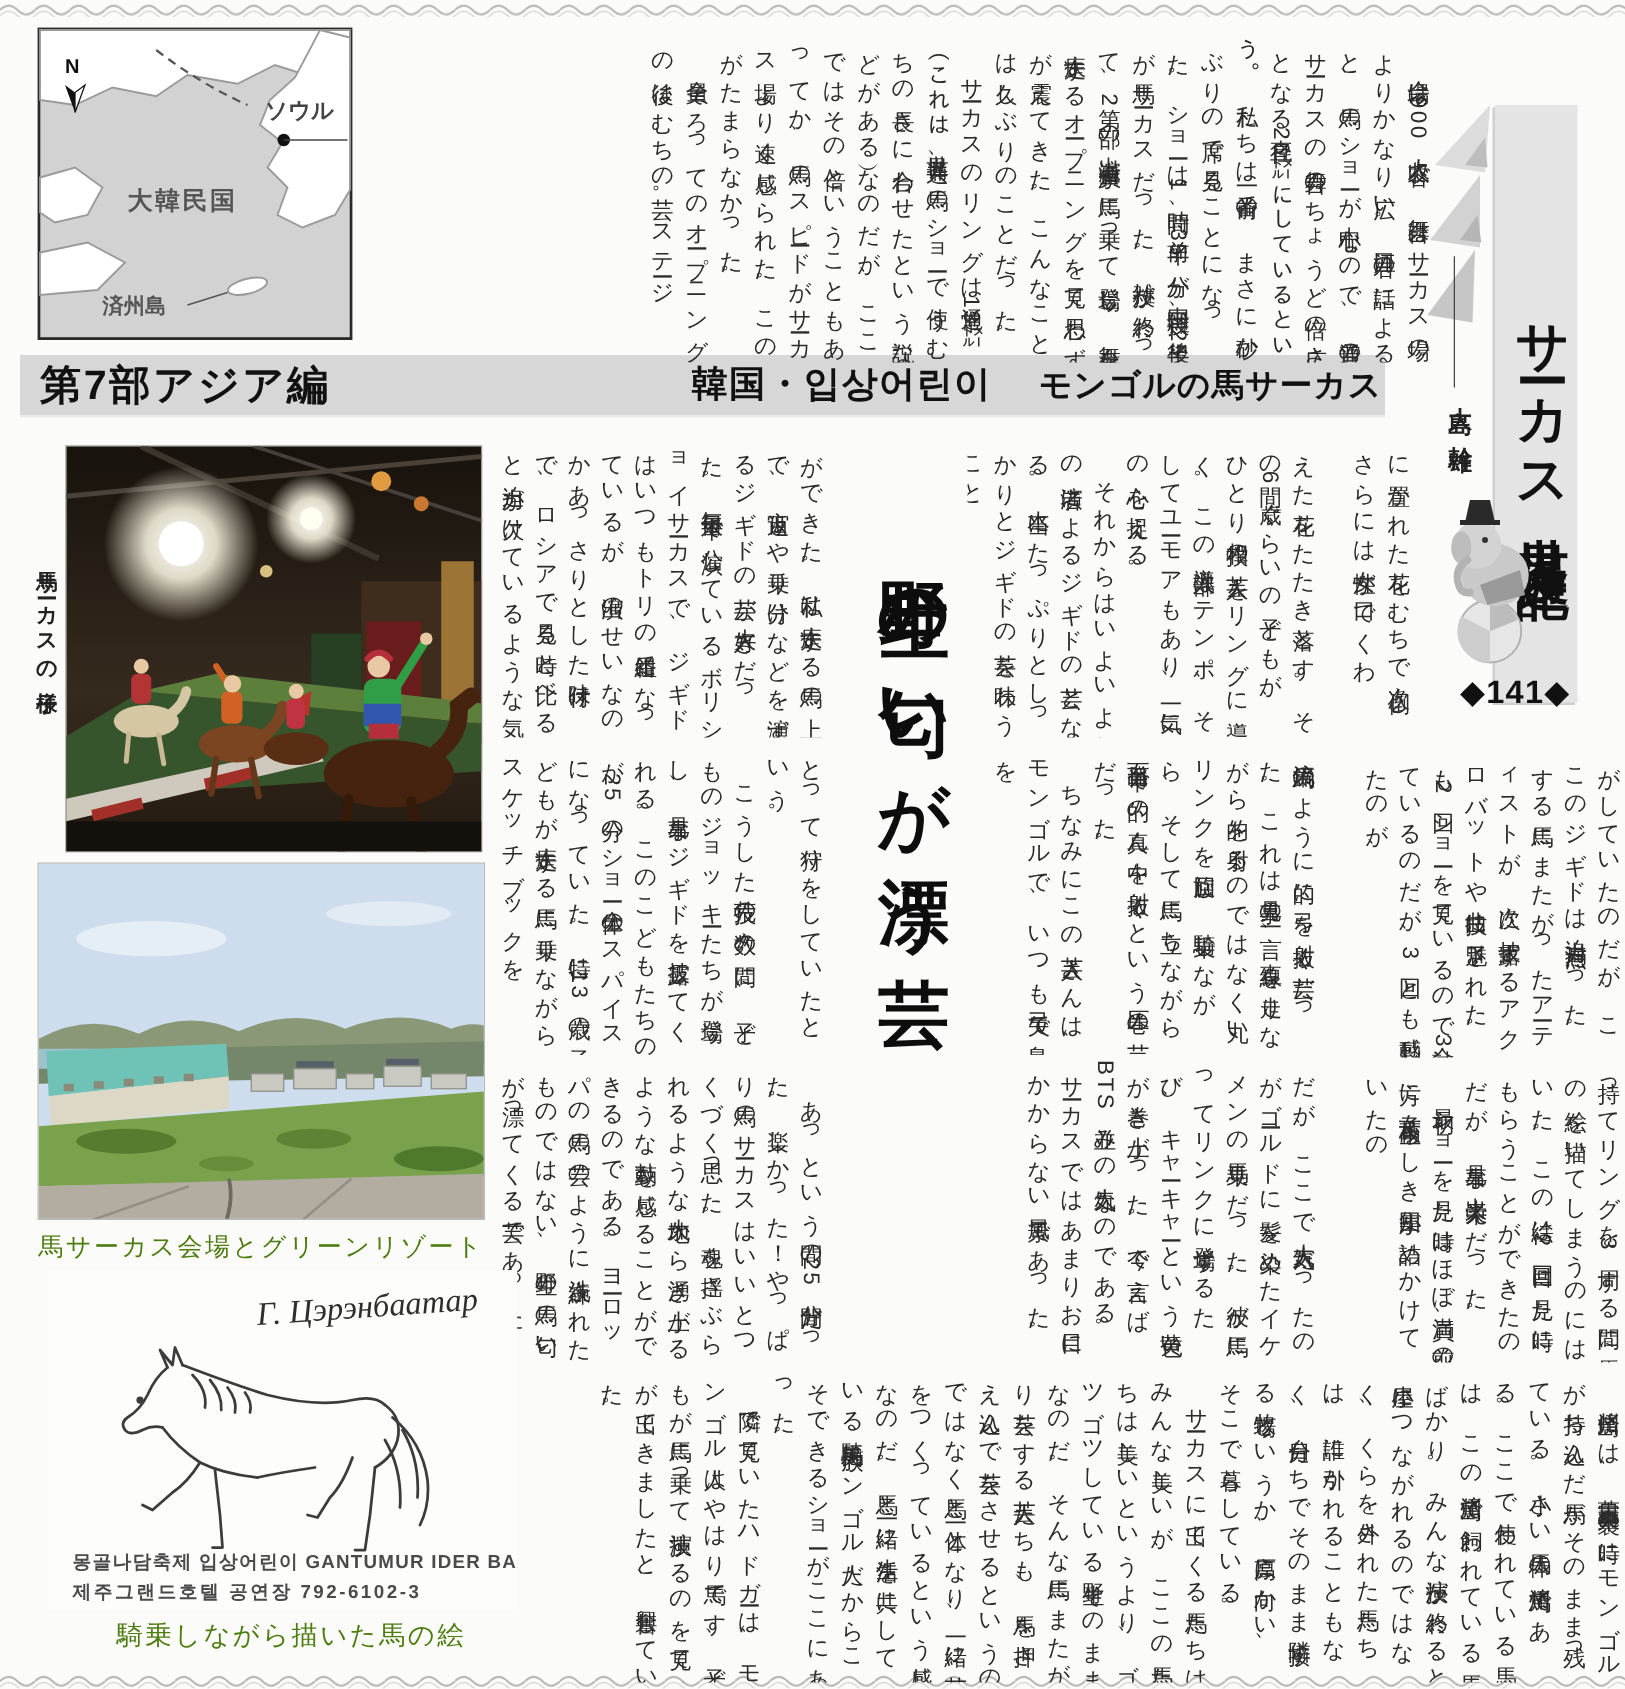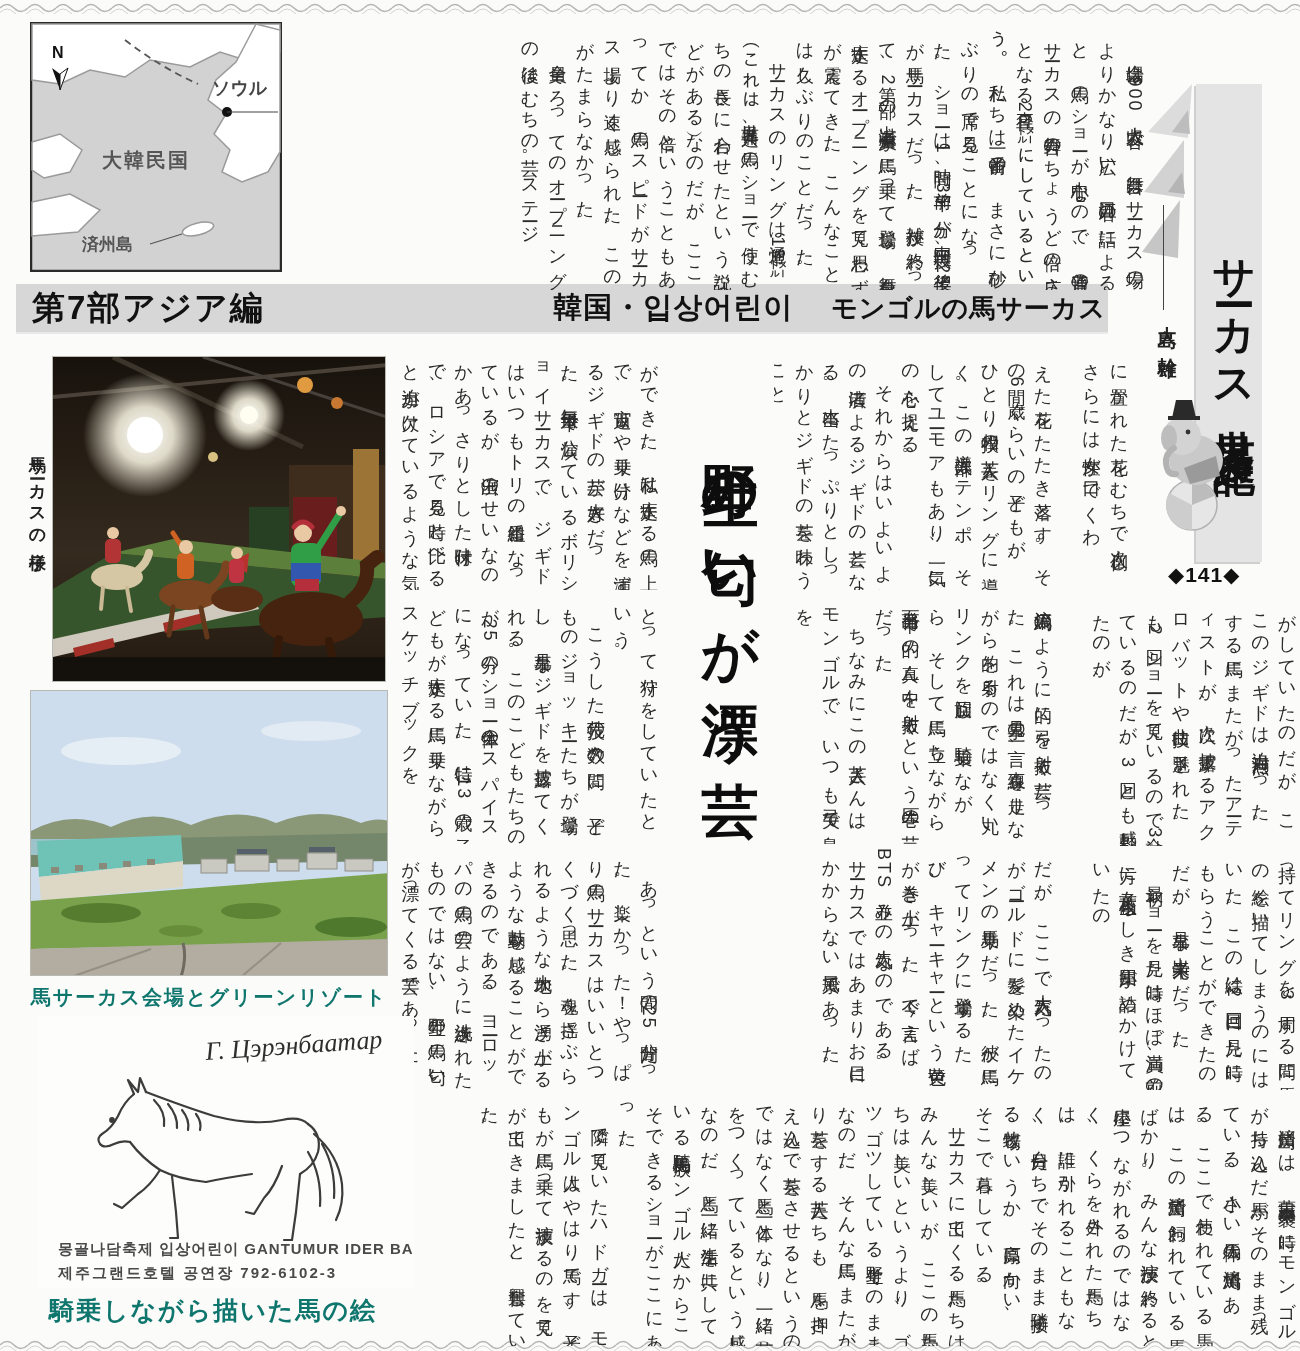--- a/index.html
+++ b/index.html
@@ -28,39 +28,39 @@
   .band5 { left:428px; top:1094px;width:872px; height:252px; }
 
   
   .title-strip { left:1196px; top:84px; width:66px; height:478px; background:#e4e4e4;
                  writing-mode:vertical-rl; font-size:42px; font-weight:800; color:#111;
                  letter-spacing:6px; text-align:center; padding-top:10px;
                  box-shadow:-2px 2px 0 #cfcfcf; }
   .author { left:1150px; top:310px; width:30px; height:170px; writing-mode:vertical-rl;
             font-size:19px; font-weight:700; letter-spacing:4px; color:#222; }
   .author-rule { left:1163px; top:205px; width:0; height:105px; border-left:1.5px solid #444; }
-  .episode { left:1168px; top:538px; width:110px; height:26px; font-size:21px;
-             font-weight:800; color:#111; letter-spacing:1px;margin-top:25px; }
+  .episode { left:1168px; top:538px; width:110px; height:26px; font-size:26px;
+             font-weight:800; color:#111; letter-spacing:1px; }
 
   
   .hbar { left:16px; top:284px; width:1092px; height:48px; background:#d7d7d7;
           display:flex; align-items:center; box-shadow:0 2px 0 #e9e9e9; }
   .hbar .part  { font-size:33px; font-weight:800; color:#111; padding-left:16px; letter-spacing:2px; }
   .hbar .loc   { font-size:29px; font-weight:800; color:#111; margin-left:auto; letter-spacing:1px; }
   .hbar .topic { font-size:26px; font-weight:800; color:#111; margin-left:38px; padding-right:2px; letter-spacing:1px; }
 
   
   .headline { left:660px; top:420px; width:108px; height:578px; writing-mode:vertical-rl;
               font-family:"Liberation Serif","DejaVu Serif",serif; font-size:57px;
               font-weight:900; color:#0d0d0d; letter-spacing:7px; text-align:left; }
 
   
   .fig { border:1px solid #b9b9b4; }
   .vcap { writing-mode:vertical-rl; font-size:17px; font-weight:700; color:#222; letter-spacing:3px; }
-  .hcap { font-size:20px; font-weight:700; color:#0f766e; text-align:center; letter-spacing:2px; }
+  .hcap { font-size:20px; font-weight:400; color:#4d7c0f; text-align:center; letter-spacing:2px; }
 
   .wave { left:0; width:1300px; height:14px; }
 </style>
 </head>
 <body>
 
 <div id="page">
 
   <svg class="abs wave" style="top:0">
     <defs>
@@ -289,15 +289,15 @@
       <path d="M244 150 Q236 172 226 182 L216 198 L208 196"></path>
       <path d="M168 166 Q186 162 214 158"></path>
       <path d="M122 154 Q112 170 100 178 L84 192 L76 188"></path>
       <path d="M134 160 L138 196 L140 222 L132 222"></path>
       <path d="M116 84 Q128 96 126 110 M130 88 Q140 100 139 112 M144 94 Q152 104 150 114 M158 98 Q164 106 162 114"></path>
       <circle cx="74" cy="104" r="1.8" fill="#3c3c3c"></circle>
     </g>
     <text x="20" y="238" font-size="15" font-weight="bold" fill="#4a4a4a" letter-spacing="1">몽골나담축제 입상어린이 GANTUMUR IDER BAATAR</text>
     <text x="20" y="262" font-size="15" font-weight="bold" fill="#4a4a4a" letter-spacing="2">제주그랜드호텔 공연장 792-6102-3</text>
   </svg>
-  <div class="abs hcap" style="left:18px;top:1294px;width:390px;font-size:25px">騎乗しながら描いた馬の絵</div>
+  <div class="abs hcap" style="left:38px;top:1294px;width:390px;font-size:21px">騎乗しながら描いた馬の絵</div>
 
 </div>
 
 </body></html>

